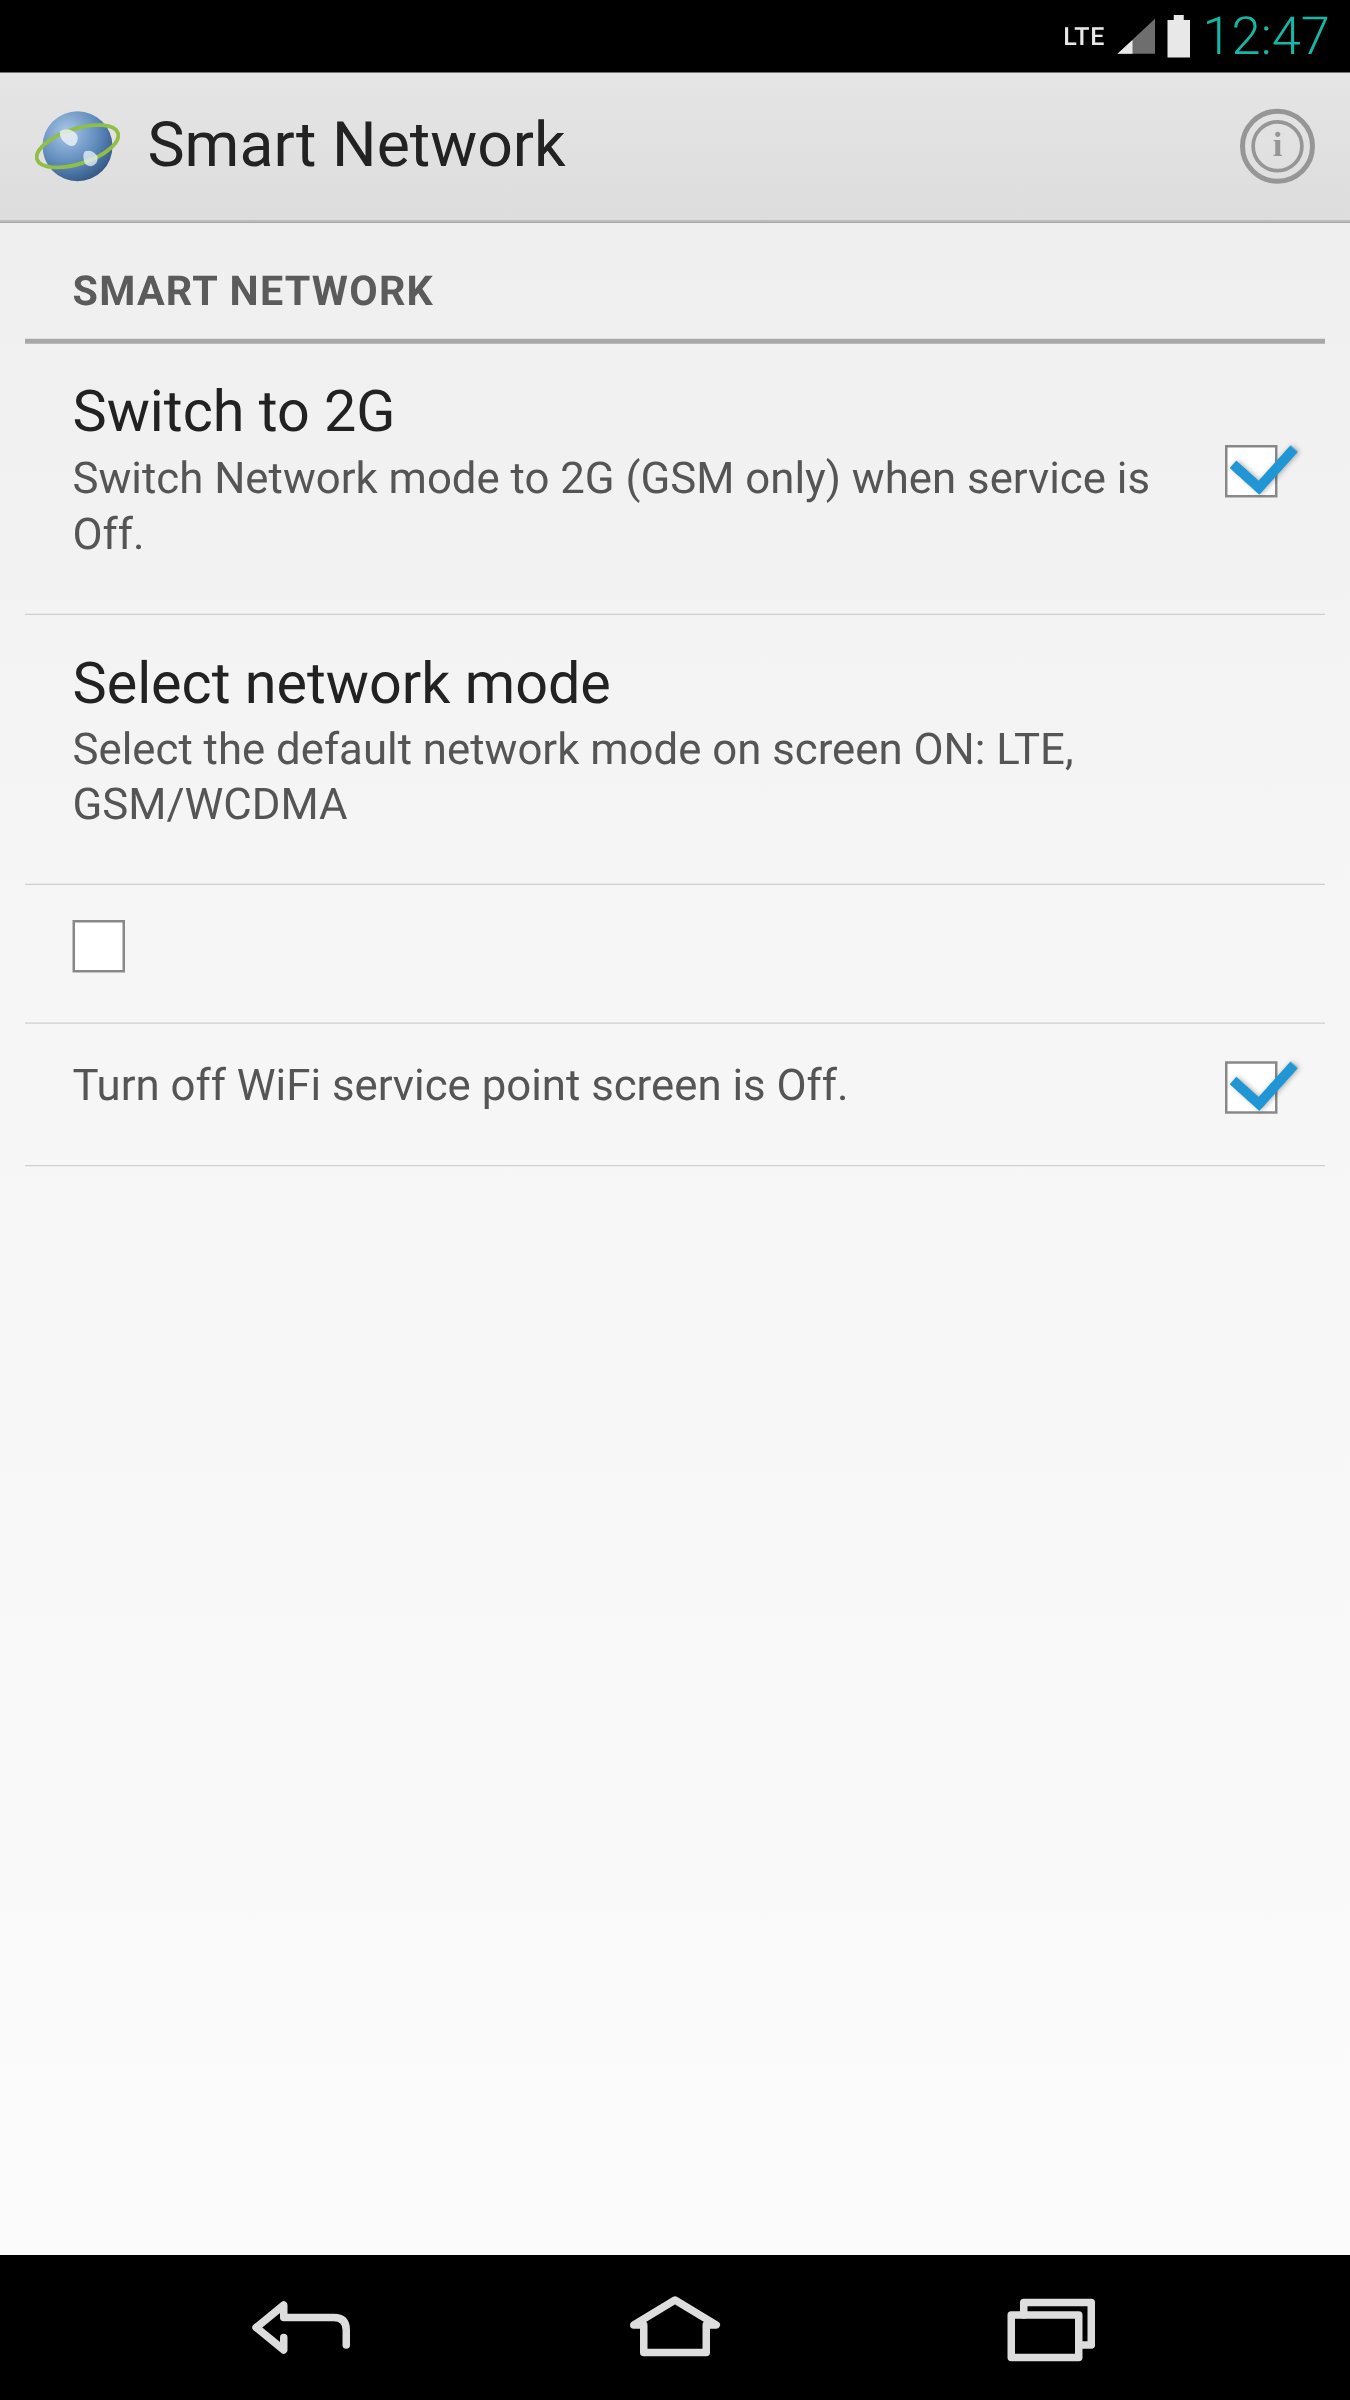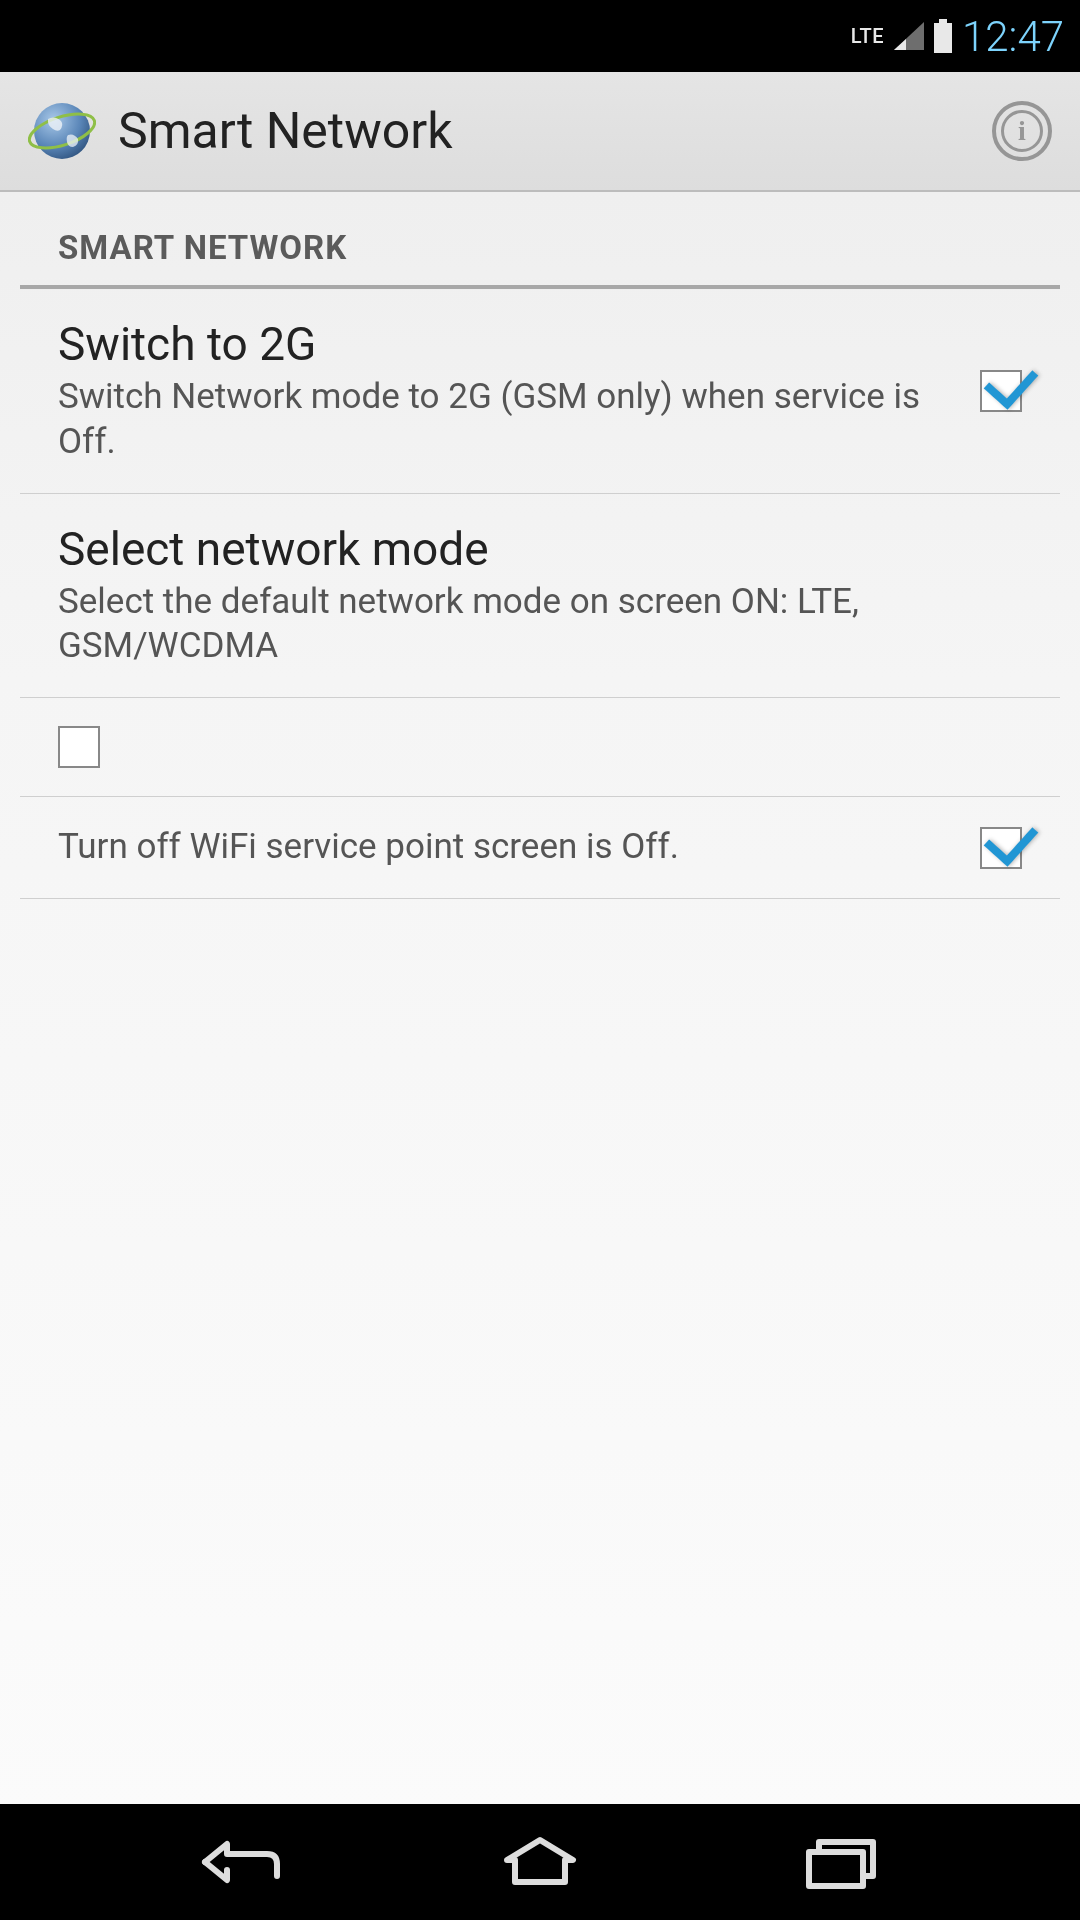--- a/index.html
+++ b/index.html
@@ -9,21 +9,21 @@
     }
     body {
       font-family: Roboto, "Helvetica Neue", Arial, sans-serif;
       width: 1080px;
       height: 1920px;
       overflow: hidden;
       background: #000;
       position: relative;
     }
     .status-bar {
-      height: 72px;
+      height: 58px;
       background: #000;
       color: #fff;
       display: flex;
       align-items: center;
       justify-content: flex-end;
       padding: 0 16px;
       gap: 10px;
     }
     .status-icons {
       display: flex;
@@ -72,21 +72,21 @@
       position: absolute;
       top: -4px;
       left: 5px;
       width: 8px;
       height: 4px;
       background: #e8e8e8;
     }
     .clock {
       font-size: 42px;
       font-weight: 300;
-      color: #7dd3fc;
+      color: #14b8a6;
       letter-spacing: 0px;
     }
     .app-bar {
       height: 120px;
       background: linear-gradient(to bottom, #e5e5e5, #dddddd);
       border-bottom: 2px solid #bcbcbc;
       display: flex;
       align-items: center;
       padding: 0 28px;
     }
@@ -136,21 +136,21 @@
     .section-header {
       font-size: 33px;
       font-weight: 700;
       color: #5b5b5b;
       letter-spacing: 1px;
       padding: 22px 38px 18px;
       border-bottom: 4px solid #a8a8a8;
       margin: 0 20px;
     }
     .list-item {
-      padding: 28px 38px 28px 38px;
+      padding: 28px 38px 40px 38px;
       border-bottom: 1px solid #cfcfcf;
       margin: 0 20px;
       display: flex;
       align-items: center;
       cursor: pointer;
     }
     .list-text {
       flex: 1;
       padding-right: 26px;
     }

